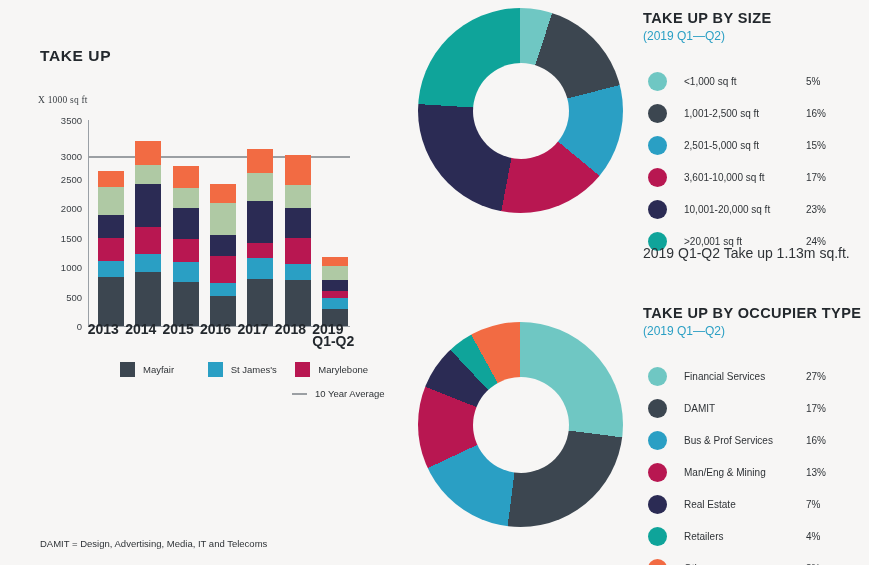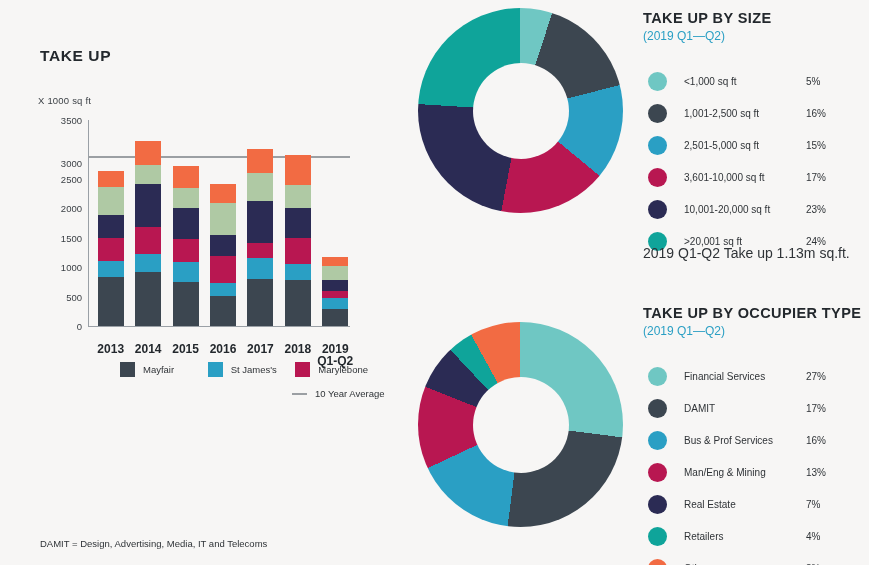--- a/index.html
+++ b/index.html
@@ -14,21 +14,21 @@
   .page{position:absolute;inset:0;}
 
   
   #bar-panel{position:absolute;left:0;top:0;width:400px;height:565px;}
   #take-up-title{
     position:absolute;left:40px;top:47px;
     font-size:15.5px;font-weight:bold;letter-spacing:.6px;color:#23282d;
   }
   #y-axis-unit{
     position:absolute;left:38px;top:95px;
-    font-size:9.5px;color:#3a3f44;letter-spacing:.2px;
+    font-size:9.5px;color:#3a3f44;letter-spacing:.2px;font-family:Liberation Serif, serif;
   }
   #plot{
     position:absolute;left:88px;top:120px;width:262px;height:206px;
   }
   .y-label{
     position:absolute;right:100%;margin-right:6px;
     transform:translateY(-50%);
     font-size:9.5px;color:#3a3f44;white-space:nowrap;
   }
   #y-axis-line{
@@ -38,22 +38,22 @@
     position:absolute;left:0;top:206px;width:262px;height:1px;background:#9aa0a6;
   }
   #avg-line{
     position:absolute;left:0;height:1.4px;background:#9b9fa3;width:262px;
   }
   .bar-group{
     position:absolute;bottom:0;width:26px;
   }
   .seg{width:100%;display:block;}
   .x-label{
-    position:absolute;top:224px;font-size:12px;font-weight:bold;color:#23282d;
-    text-align:center;width:46px;line-height:11.5px;
+    position:absolute;top:204px;font-size:14px;font-weight:bold;color:#23282d;
+    width:46px;line-height:11.5px;
   }
 
   
   #bar-legend{position:absolute;left:108px;top:362px;width:275px;}
   .blg-row{display:flex;align-items:flex-start;margin-bottom:11px;padding-left:12px;}
   .blg-item{display:flex;align-items:center;width:92px;}
   .blg-swatch{width:15px;height:15px;flex:0 0 15px;margin-right:8px;}
   .blg-text{font-size:9.5px;color:#2f3337;white-space:nowrap;}
   #avg-legend{display:flex;align-items:center;margin-left:184px;margin-top:2px;}
   #avg-dash{width:15px;height:2px;background:#9b9fa3;margin-right:8px;flex:0 0 15px;}
@@ -97,21 +97,21 @@
     <div id="plot">
       <div id="y-axis-line"></div>
       <div id="x-axis-line"></div>
       <div id="y-ticks">
           <div class="y-label" style="top: 206px;">0</div>
           <div class="y-label" style="top: 176.571px;">500</div>
           <div class="y-label" style="top: 147.143px;">1000</div>
           <div class="y-label" style="top: 117.714px;">1500</div>
           <div class="y-label" style="top: 88.2857px;">2000</div>
           <div class="y-label" style="top: 58.8571px;">2500</div>
-          <div class="y-label" style="top: 43px;">3000</div>
+          <div class="y-label" style="top: 36px;">3000</div>
           <div class="y-label" style="top: 0px;">3500</div>
         </div>
       <div id="avg-line" style="top: 36.4914px; background: rgb(155, 159, 163);"></div>
       <div id="bars">
           <div class="bar-group" style="left: 9.71429px;">
             <span class="seg" style="height: 16.1857px; background: rgb(242, 107, 67);"></span>
             <span class="seg" style="height: 28.2514px; background: rgb(175, 201, 164);"></span>
             <span class="seg" style="height: 22.9543px; background: rgb(43, 43, 84);"></span>
             <span class="seg" style="height: 22.66px; background: rgb(184, 23, 81);"></span>
             <span class="seg" style="height: 15.8914px; background: rgb(42, 159, 196);"></span>

